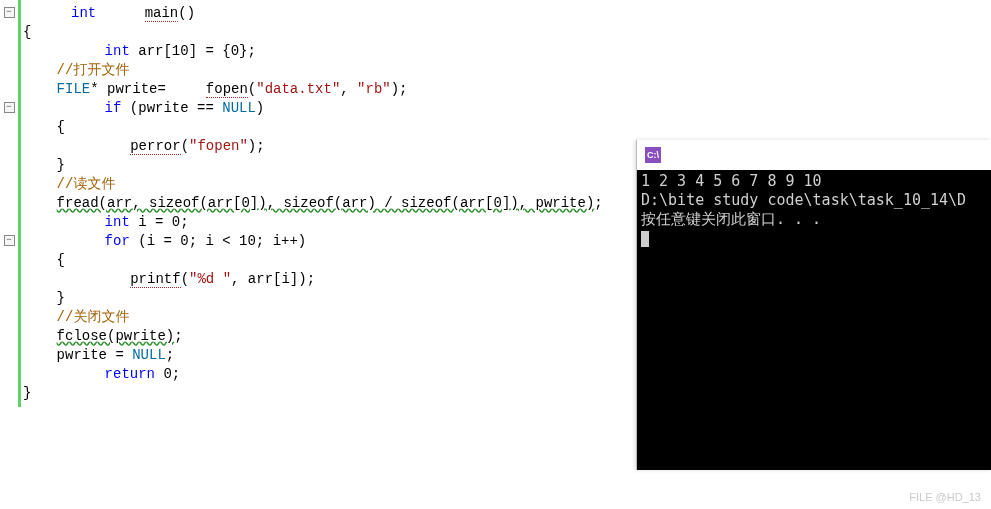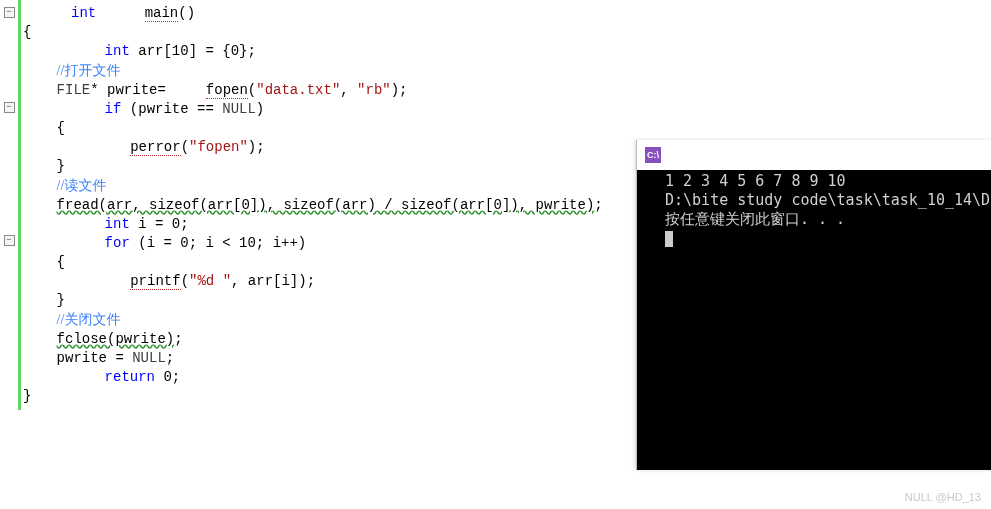--- a/index.html
+++ b/index.html
@@ -46,22 +46,22 @@
     width: 3px;
     background: #5fd65f;
   }
   .code {
     padding: 4px 4px 4px 2px;
     white-space: pre;
     line-height: 19px;
   }
   .kw { color: #0000ff; margin-left: 48px; }
   .str { color: #a31515; }
-  .cmt { color: #3b82f6; font-family: Liberation Serif, serif; }
-  .macro { color: #404040; }
+  .cmt { color: #a16207; }
+  .macro { color: #0369a1; }
   .hl-dot {
     border-bottom: 1px dotted #b52a2a;
     margin-left: 40px;
   }
   .hl-wave {
     text-decoration: underline wavy #2a8f2a;
   }
   
   .console-window {
     position: absolute;
@@ -93,21 +93,20 @@
     line-height: 16px;
     margin-right: 6px;
   }
   .console-body {
     padding: 2px 4px;
     color: #d0d0d0;
     font-family: "NSimSun", Consolas, monospace;
     font-size: 15px;
     line-height: 19px;
     white-space: pre;
-    margin-left: 24px;
   }
   .cursor {
     display: inline-block;
     width: 8px; height: 16px;
     background: #ccc;
     vertical-align: text-bottom;
   }
   .watermark {
     position: absolute;
     right: 10px;
@@ -151,13 +150,13 @@
 <div class="console-window">
   <div class="titlebar">
     <span class="vs-icon">C:\</span>
   </div>
   <div class="console-body"><span>1 2 3 4 5 6 7 8 9 10</span>
 <span>D:\bite study code\task\task_10_14\D</span>
 <span>按任意键关闭此窗口. . .</span>
 <span class="cursor"></span></div>
 </div>
 
-<div class="watermark">NULL @HD_13</div>
+<div class="watermark">FILE @HD_13</div>
 
 </body></html>

